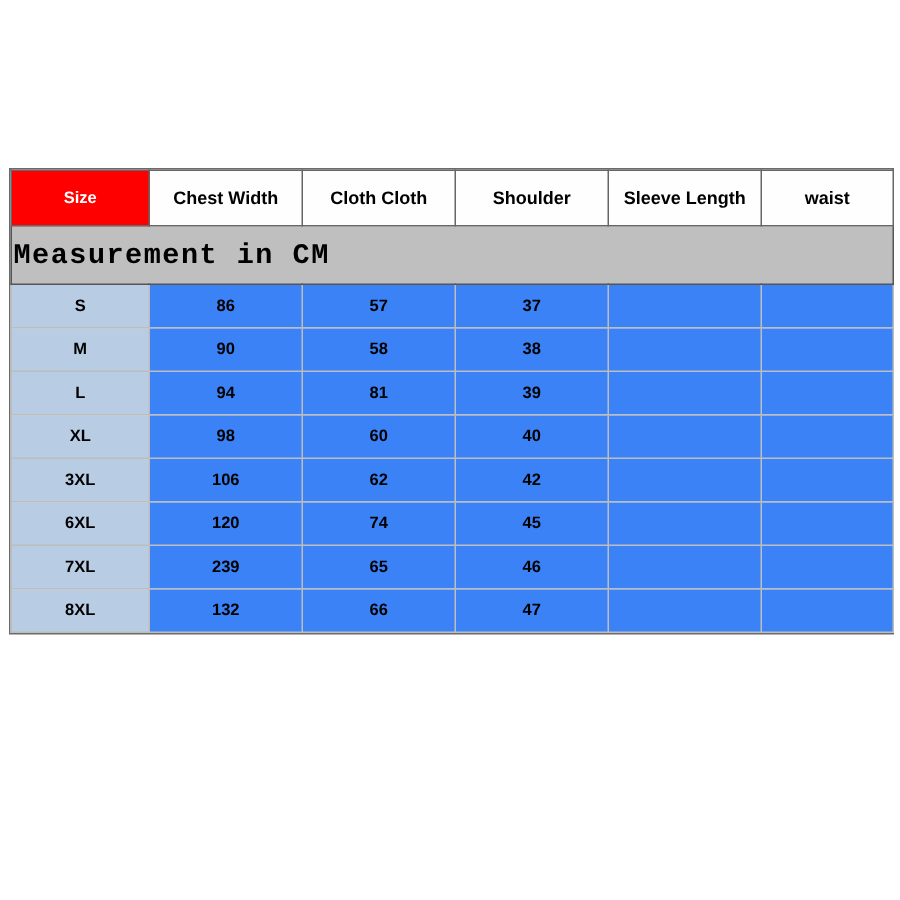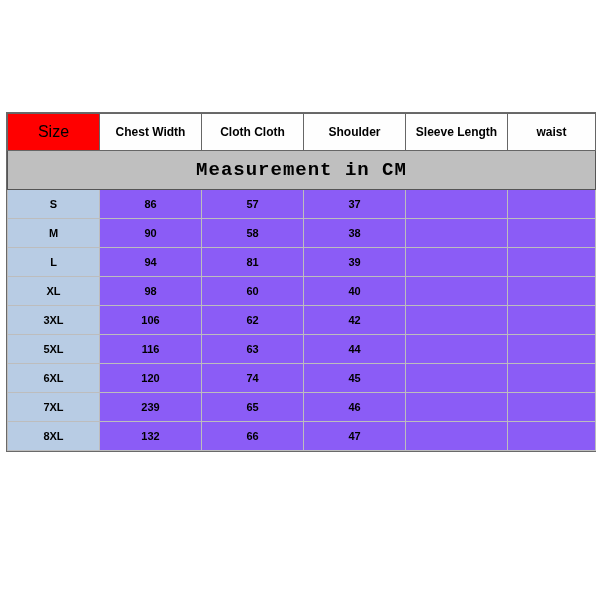--- a/index.html
+++ b/index.html
@@ -27,54 +27,54 @@
     border-collapse: collapse;
     width: 100%;
     table-layout: fixed;
   }
   .title-row td {
     background: #bfbfbf;
     color: #000000;
     font-family: "Courier New", Courier, monospace;
     font-size: 19px;
     letter-spacing: 1px;
-    text-align: center;
+    text-align: left;
     height: 36px;
     border: 1px solid #555555;
   }
   thead th {
     background: #fefefe;
     color: #000000;
     font-size: 12px;
     font-weight: bold;
     text-align: center;
     height: 34px;
     border: 1px solid #666666;
   }
   thead th.size-head {
     background: #ff0000;
-    color: #000000;
-    font-size: 16px;
-    font-weight: normal;
+    color: #ffffff;
+    font-size: 11px;
+    font-weight: bold;
   }
   tbody td {
     font-size: 11px;
     font-weight: bold;
     text-align: center;
     height: 26px;
     border: 1px solid #bdbdbd;
     border-top: 1px solid #bdbdbd;
     border-bottom: 1px solid #bdbdbd;
     color: #000000;
   }
   tbody td.size-cell {
     background: #b8cce4;
   }
   tbody td.value-cell {
-    background: #8b5cf6;
+    background: #3b82f6;
   }
   
   col.col-size   { width: 92px; }
   col.col-chest  { width: 102px; }
   col.col-cloth  { width: 102px; }
   col.col-should { width: 102px; }
   col.col-sleeve { width: 102px; }
   col.col-waist  { width: 88px; }
 </style>
 </head>
@@ -141,28 +141,20 @@
           </tr>
           <tr>
             <td class="size-cell">3XL</td>
             <td class="value-cell">106</td>
             <td class="value-cell">62</td>
             <td class="value-cell">42</td>
             <td class="value-cell"></td>
             <td class="value-cell"></td>
           </tr>
           <tr>
-            <td class="size-cell">5XL</td>
-            <td class="value-cell">116</td>
-            <td class="value-cell">63</td>
-            <td class="value-cell">44</td>
-            <td class="value-cell"></td>
-            <td class="value-cell"></td>
-          </tr>
-          <tr>
             <td class="size-cell">6XL</td>
             <td class="value-cell">120</td>
             <td class="value-cell">74</td>
             <td class="value-cell">45</td>
             <td class="value-cell"></td>
             <td class="value-cell"></td>
           </tr>
           <tr>
             <td class="size-cell">7XL</td>
             <td class="value-cell">239</td>

